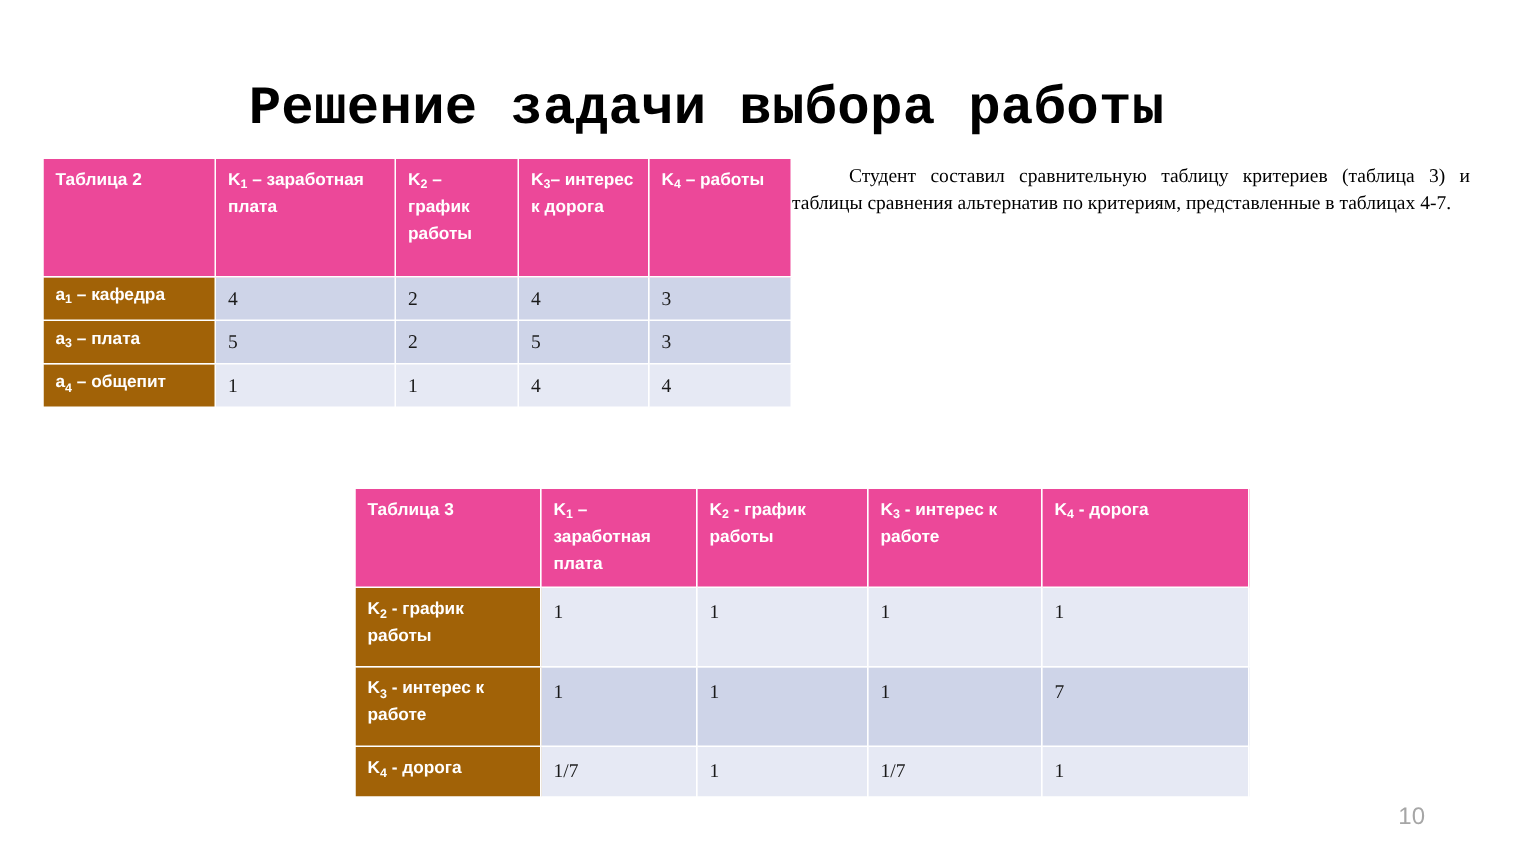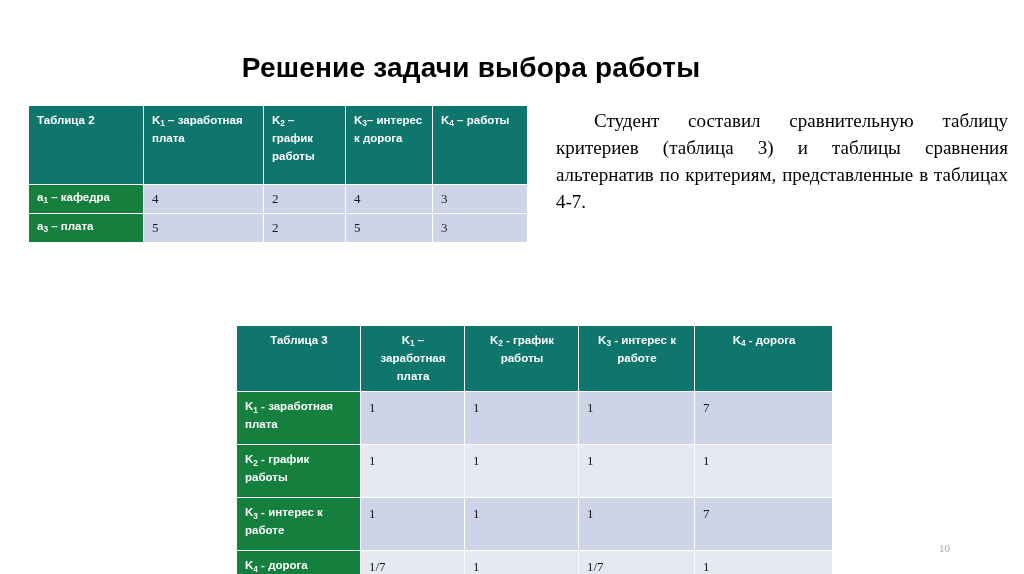--- a/index.html
+++ b/index.html
@@ -15,47 +15,47 @@
     position: relative;
   }
 
   
   #slide-title {
     position: absolute;
     left: 0;
     top: 52px;
     width: 942px;
     text-align: center;
-    font-family: Liberation Sans, sans-serif;
-    font-size: 28px;
+    font-family: Liberation Mono, monospace;
+    font-size: 36px;
     font-weight: bold;
     color: #000000;
     letter-spacing: 0.2px;
   }
 
   
   .slide-table {
     position: absolute;
     border-collapse: collapse;
     table-layout: fixed;
     font-size: 11.5px;
   }
   .slide-table td {
     vertical-align: top;
     padding: 6px 7px 6px 8px;
     border: 1px solid #ffffff;
     line-height: 1.55;
   }
   .hdr {
-    background: #0f766e;
+    background: #ec4899;
     color: #ffffff;
     font-weight: bold;
   }
   .rowhdr {
-    background: #15803d;
+    background: #a16207;
     color: #ffffff;
     font-weight: bold;
   }
   .cell-dark {
     background: #ced4e8;
     color: #1a1a1a;
   }
   .cell-light {
     background: #e6e9f4;
     color: #1a1a1a;
@@ -90,46 +90,46 @@
   #table-3 {
     left: 236px;
     top: 325px;
     width: 596px;
   }
   #table-3 .c0 { width: 124px; }
   #table-3 .c1 { width: 104px; }
   #table-3 .c2 { width: 114px; }
   #table-3 .c3 { width: 116px; }
   #table-3 .c4 { width: 138px; }
-  #table-3 tr.head td { height: 40px; text-align: center; }
+  #table-3 tr.head td { height: 40px; }
   #table-3 tr.body td { height: 40px; }
   #table-3 tr.body.short td { height: 16px; }
 
   
   #body-paragraph {
     position: absolute;
-    left: 556px;
+    left: 528px;
     top: 108px;
     width: 452px;
     font-family: "Liberation Serif", serif;
-    font-size: 19px;
+    font-size: 13px;
     line-height: 1.42;
     color: #000000;
     text-align: justify;
     text-indent: 38px;
     white-space: pre-wrap;
   }
 
   
   #page-number {
     position: absolute;
     right: 74px;
     bottom: 20px;
-    font-family: Liberation Serif, serif;
-    font-size: 11px;
+    font-family: Liberation Sans, sans-serif;
+    font-size: 16px;
     color: #a6a6a6;
   }
 </style>
 </head>
 <body>
 
 <div id="slide-title">Решение задачи выбора работы</div>
 
 <table id="table-2" class="slide-table">
   <colgroup>
@@ -170,20 +170,29 @@
     <tr class="body">
       <td class="rowhdr">
         <span>a</span><sub>3</sub><span> – плата</span>
       </td>
       <td class="cell-dark num">5</td>
       <td class="cell-dark num">2</td>
       <td class="cell-dark num">5</td>
       <td class="cell-dark num">3</td>
     </tr>
 
+    <tr class="body">
+      <td class="rowhdr">
+        <span>a</span><sub>4</sub><span> – общепит</span>
+      </td>
+      <td class="cell-light num">1</td>
+      <td class="cell-light num">1</td>
+      <td class="cell-light num">4</td>
+      <td class="cell-light num">4</td>
+    </tr>
 
   </tbody>
 </table>
 
 <div id="body-paragraph">Студент составил сравнительную таблицу критериев (таблица 3) и таблицы сравнения альтернатив по критериям, представленные в таблицах 4-7.</div>
 
 <table id="table-3" class="slide-table">
   <colgroup>
     <col class="c0">
       <col class="c1">
@@ -201,50 +210,41 @@
         <span>K</span><sub>2</sub><span> - график работы</span>
       </td>
       <td class="hdr">
         <span>K</span><sub>3</sub><span> - интерес к работе</span>
       </td>
       <td class="hdr">
         <span>K</span><sub>4</sub><span> - дорога</span>
       </td>
     </tr>
 
-    <tr class="body">
-      <td class="rowhdr">
-        <span>K</span><sub>1</sub><span> - заработная плата</span>
+
+    <tr class="body">
+      <td class="rowhdr">
+        <span>K</span><sub>2</sub><span> - график работы</span>
+      </td>
+      <td class="cell-light num">1</td>
+      <td class="cell-light num">1</td>
+      <td class="cell-light num">1</td>
+      <td class="cell-light num">1</td>
+    </tr>
+
+    <tr class="body">
+      <td class="rowhdr">
+        <span>K</span><sub>3</sub><span> - интерес к работе</span>
       </td>
       <td class="cell-dark num">1</td>
       <td class="cell-dark num">1</td>
       <td class="cell-dark num">1</td>
       <td class="cell-dark num">7</td>
     </tr>
 
-    <tr class="body">
-      <td class="rowhdr">
-        <span>K</span><sub>2</sub><span> - график работы</span>
-      </td>
-      <td class="cell-light num">1</td>
-      <td class="cell-light num">1</td>
-      <td class="cell-light num">1</td>
-      <td class="cell-light num">1</td>
-    </tr>
-
-    <tr class="body">
-      <td class="rowhdr">
-        <span>K</span><sub>3</sub><span> - интерес к работе</span>
-      </td>
-      <td class="cell-dark num">1</td>
-      <td class="cell-dark num">1</td>
-      <td class="cell-dark num">1</td>
-      <td class="cell-dark num">7</td>
-    </tr>
-
     <tr class="body short">
       <td class="rowhdr">
         <span>K</span><sub>4</sub><span> - дорога</span>
       </td>
       <td class="cell-light num">1/7</td>
       <td class="cell-light num">1</td>
       <td class="cell-light num">1/7</td>
       <td class="cell-light num">1</td>
     </tr>
   </tbody>

